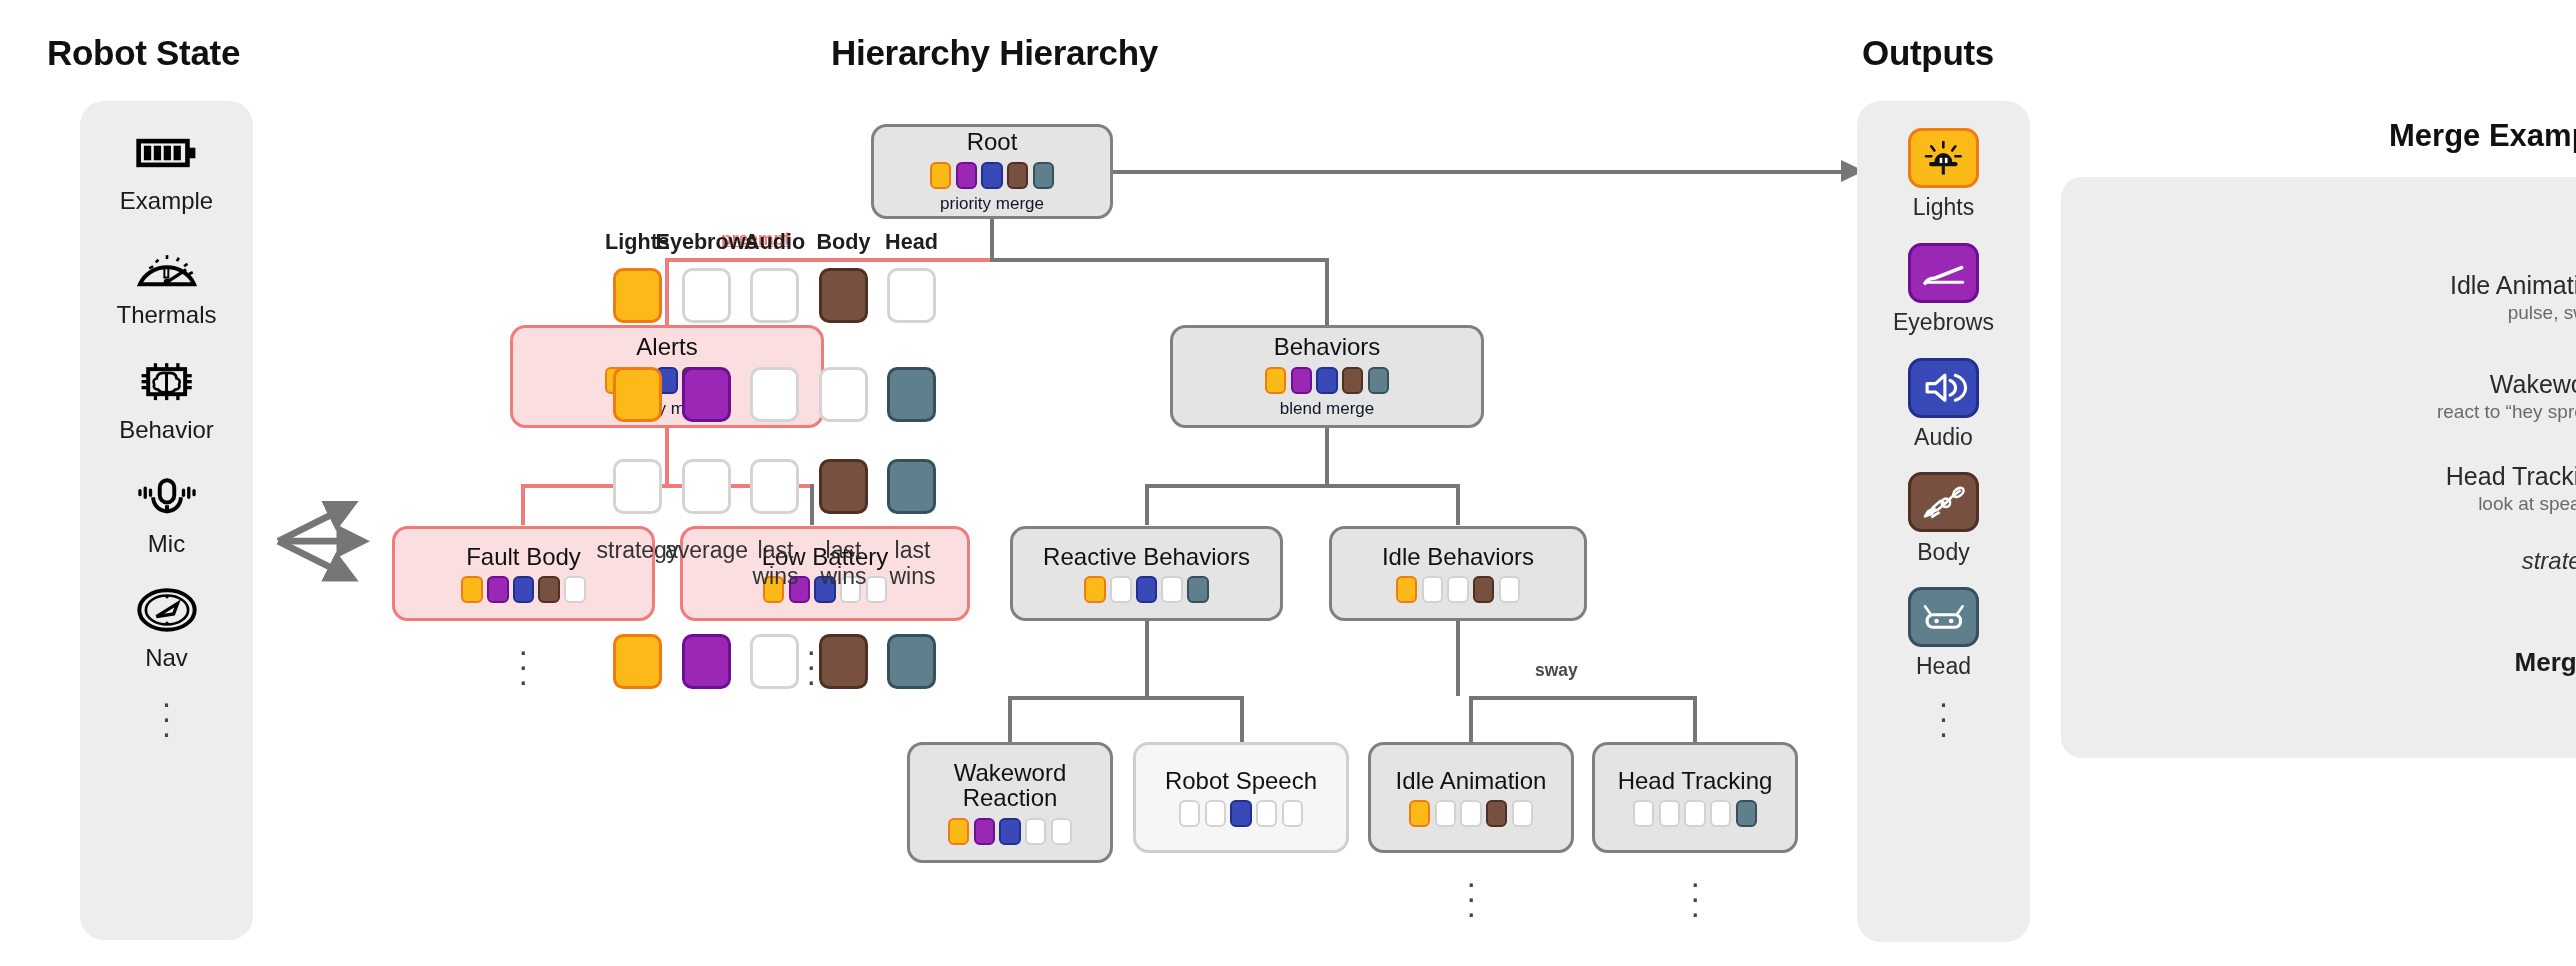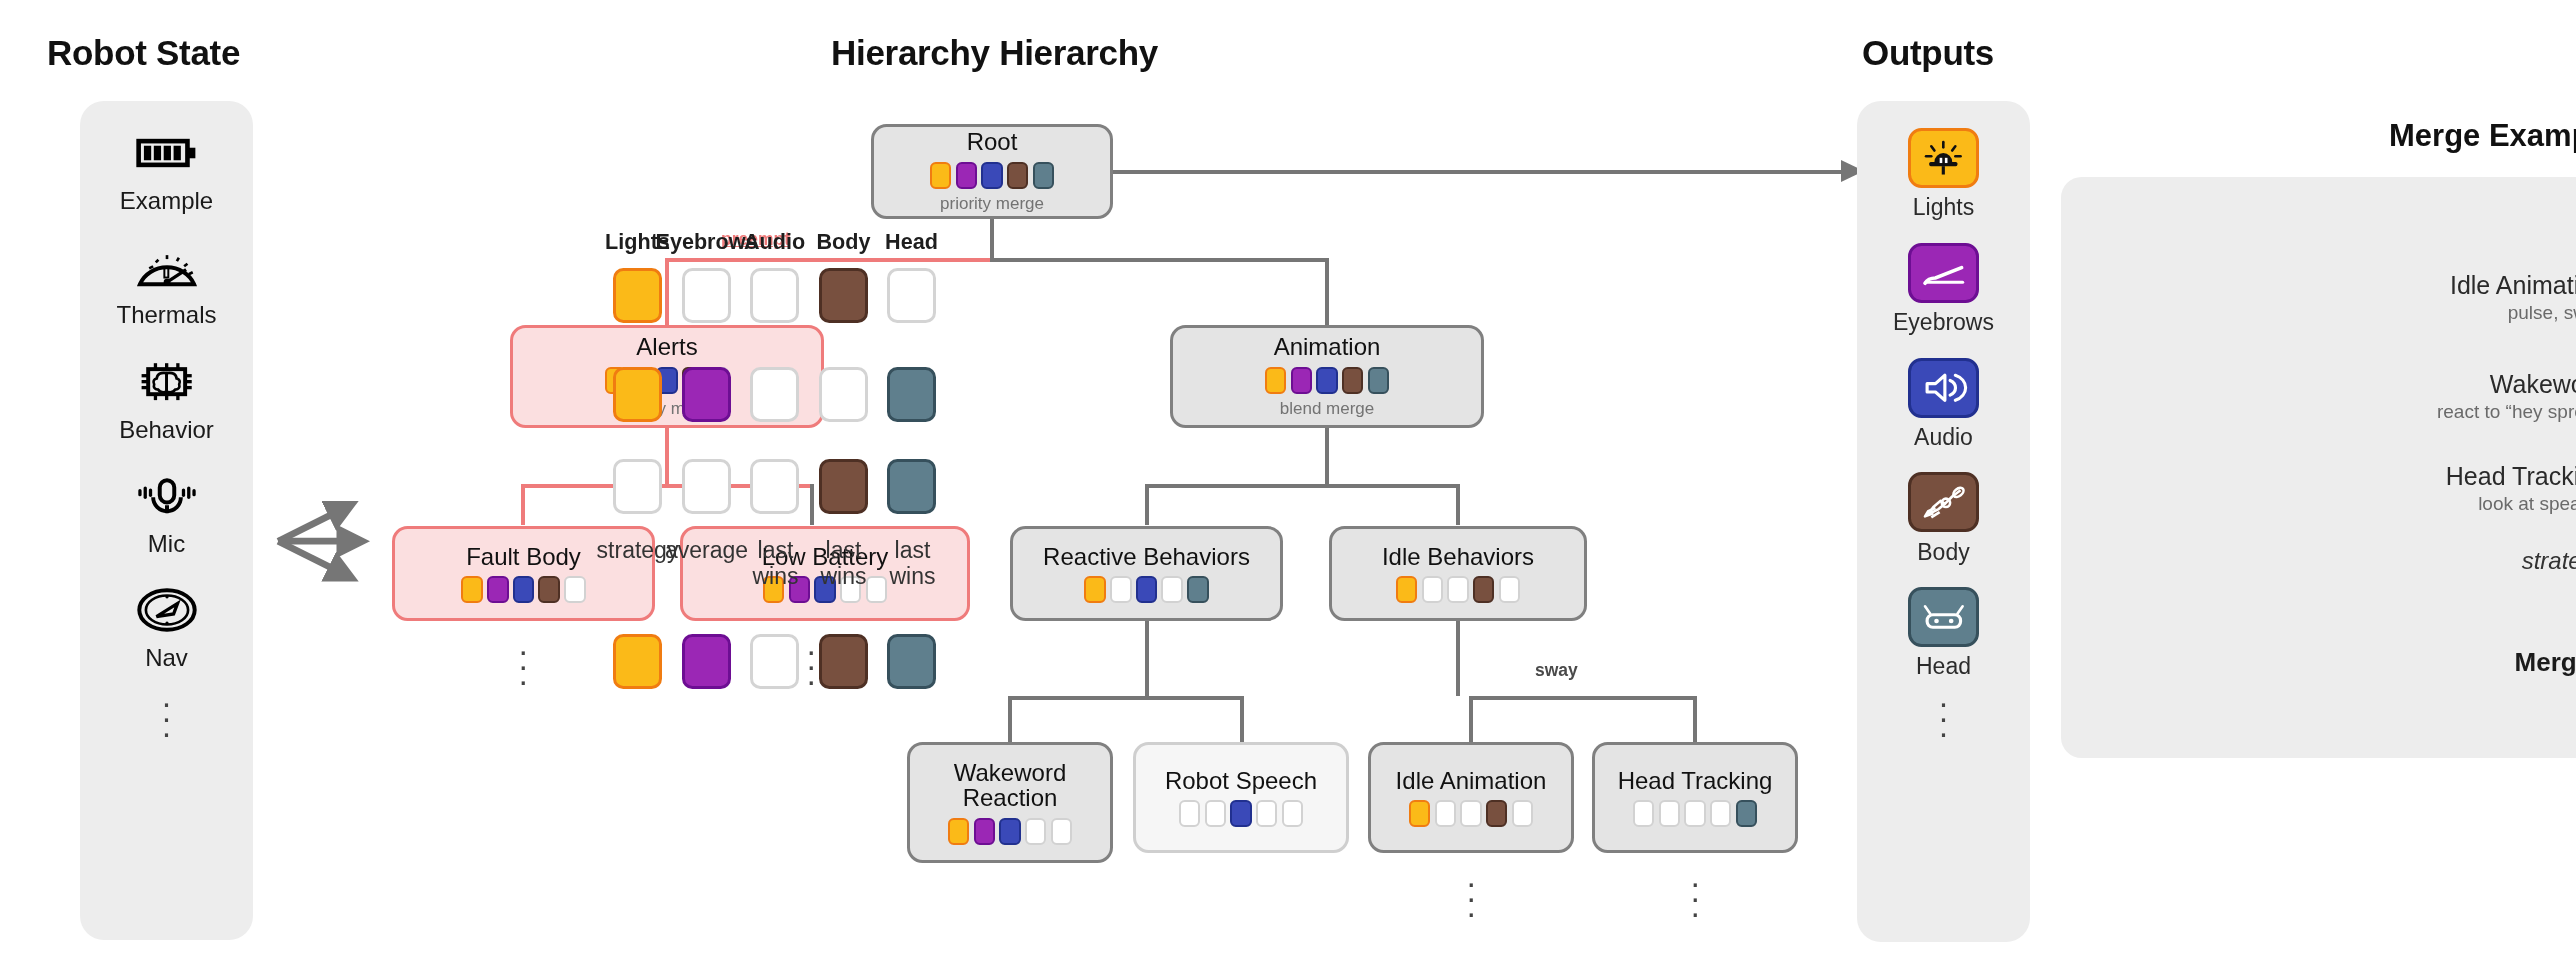--- a/index.html
+++ b/index.html
@@ -37,21 +37,21 @@
 
   
   .node{
     box-sizing:border-box;border-radius:15.5px;
     display:flex;flex-direction:column;align-items:center;justify-content:center;
     background:#e4e4e4;border:3.6px solid #808080;
   }
   .node.alert{background:#fbdfe0;border-color:#ef7b7b;}
   .node.ghost{background:#f6f6f6;border-color:#cfcfcf;}
   .node-title{font-size:24px;color:#111;line-height:1.06;text-align:center;white-space:pre-line;}
-  .node-sub{font-size:17px;color:#737373;margin-top:5.2px;}
+  .node-sub{font-size:17px;color:#0f172a;margin-top:5.2px;}
   .swatches{display:flex;gap:4.1px;margin-top:7.2px;}
   .sw{
     width:21.6px;height:27px;border-radius:5.7px;box-sizing:border-box;
     border:2.6px solid rgba(0,0,0,0.28);
   }
   .sw.empty{background:#ffffff;border-color:#d2d2d2;}
 
   
   .ln{background:#767676;position:absolute;}
   .edge-label{font-size:17.5px;font-weight:bold;color:#4a4a4a;white-space:nowrap;}
@@ -232,21 +232,21 @@
       <div class="swatches">
         <div class="sw" style="background:#FBBA18;border-color:#F07C11;"></div>
         <div class="sw" style="background:#9B27B5;border-color:#6D0E93;"></div>
         <div class="sw" style="background:#3A49B8;border-color:#21308F;"></div>
         <div class="sw" style="background:#78503F;border-color:#4E3024;"></div>
         <div class="sw empty" style=""></div>
       </div>
       <div class="node-sub">priority merge</div>
     </div>
     <div class="abs node" style="left:1170px;top:325px;width:314px;height:103px;">
-      <div class="node-title">Animation</div>
+      <div class="node-title">Behaviors</div>
       <div class="swatches">
         <div class="sw" style="background:#FBBA18;border-color:#F07C11;"></div>
         <div class="sw" style="background:#9B27B5;border-color:#6D0E93;"></div>
         <div class="sw" style="background:#3A49B8;border-color:#21308F;"></div>
         <div class="sw" style="background:#78503F;border-color:#4E3024;"></div>
         <div class="sw" style="background:#5F7F8D;border-color:#36505C;"></div>
       </div>
       <div class="node-sub">blend merge</div>
     </div>
     <div class="abs node alert" style="left:392px;top:526px;width:263px;height:95px;">

